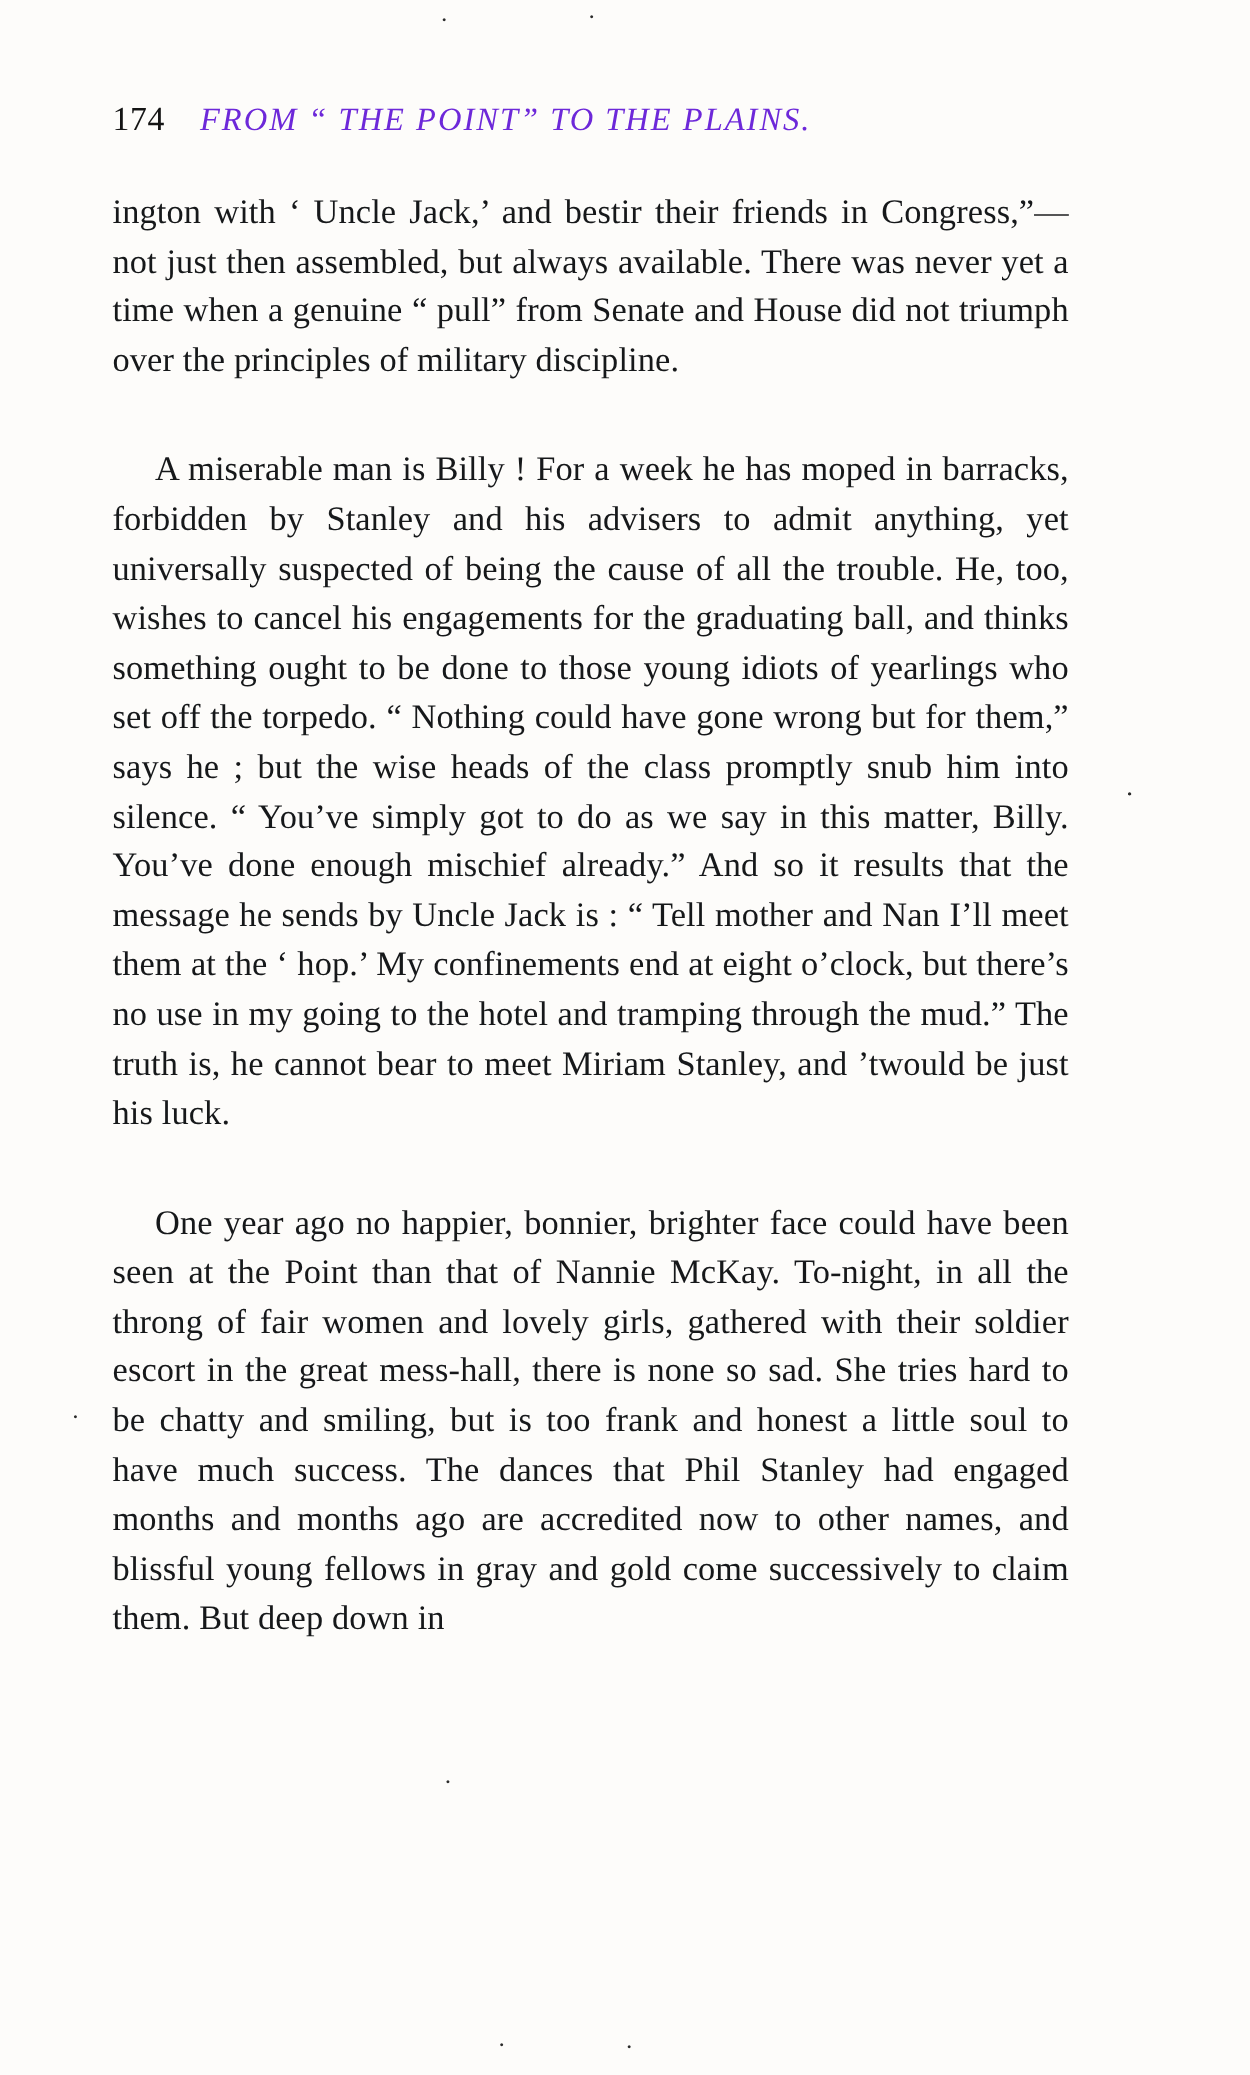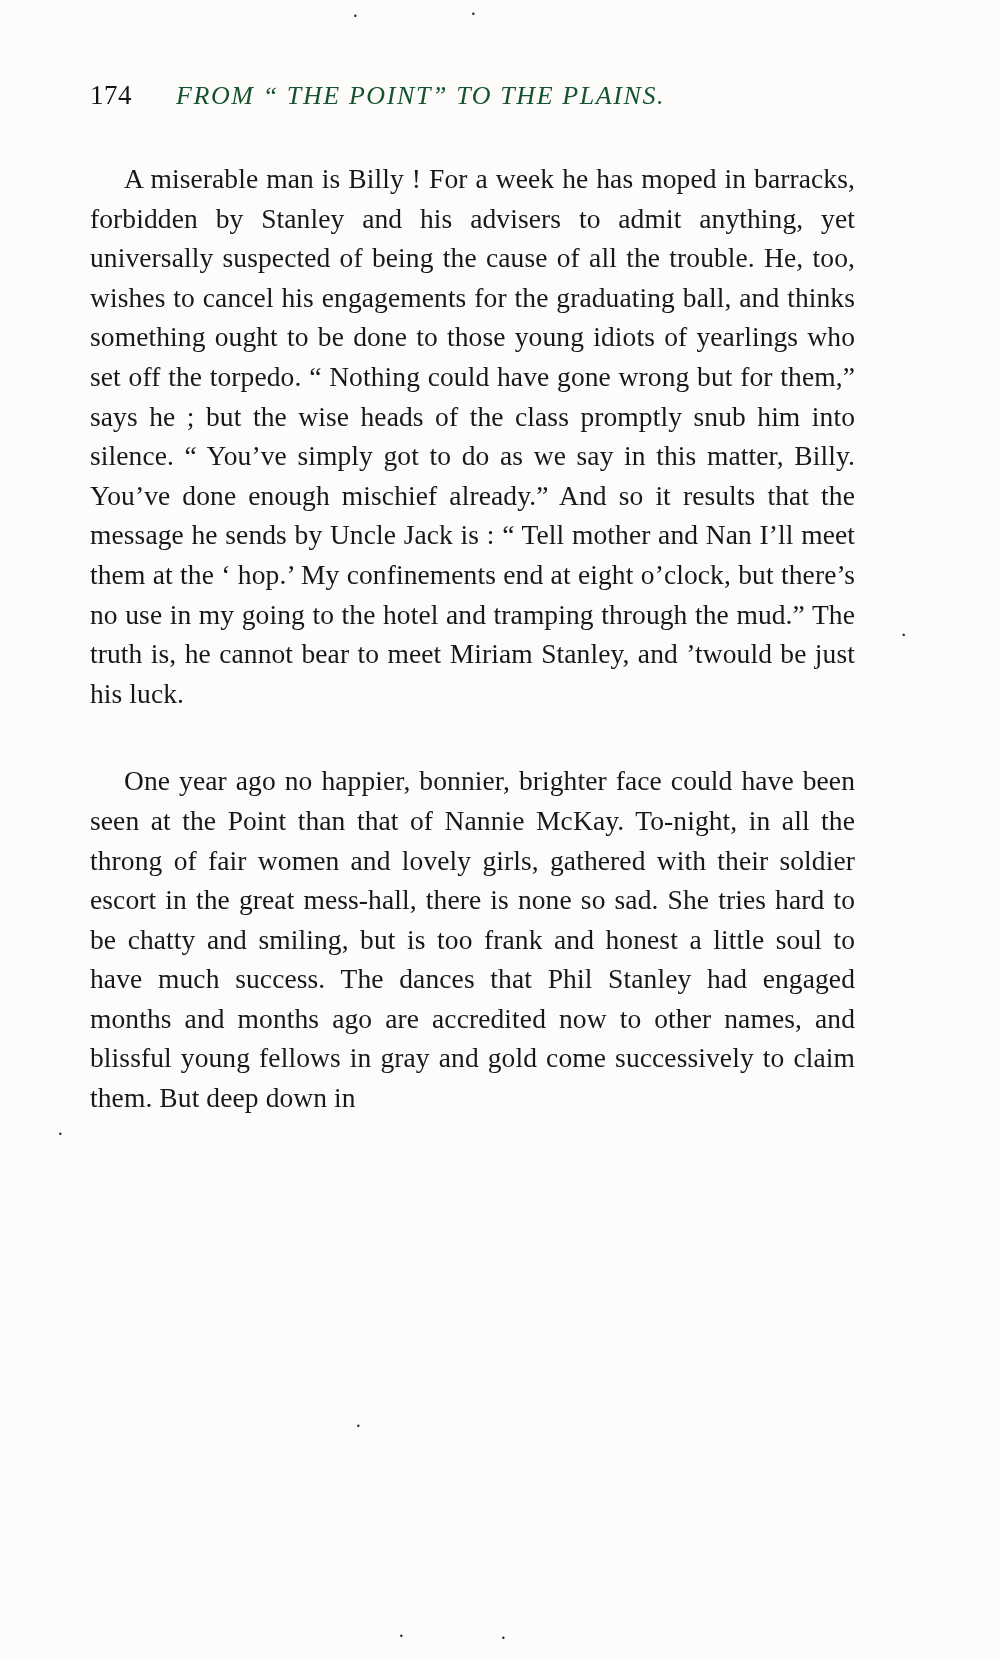--- a/index.html
+++ b/index.html
@@ -24,36 +24,36 @@
   }
   .page-inner {
     position: absolute;
     left: 90px;
     top: 80px;
     width: 765px;
   }
   .running-head {
     display: flex;
     align-items: baseline;
-    gap: 44px;
+    gap: 28px;
     margin-bottom: 38px;
     white-space: nowrap;
   }
   .folio {
     font-family: "Liberation Serif", serif;
     font-size: 27px;
     letter-spacing: 0.5px;
     color: #141414;
   }
   .head-title {
     font-family: "Liberation Serif", serif;
     font-style: italic;
     font-size: 26px;
     letter-spacing: 1.6px;
-    color: #14532d;
+    color: #6d28d9;
   }
   .body-text p {
     margin: 0;
     font-size: 27.5px;
     line-height: 39.6px;
     text-align: justify;
     text-justify: inter-word;
     color: #16181a;
     letter-spacing: 0.1px;
   }
@@ -89,18 +89,19 @@
   <span class="mark mark-bottom-r">·</span>
 
   <div class="page-inner">
 
     <div class="running-head">
       <span class="folio">174</span>
       <span class="head-title">FROM “ THE POINT” TO THE PLAINS.</span>
     </div>
 
     <div class="body-text">
+      <p>ington with ‘ Uncle Jack,’ and bestir their friends in Congress,”—not just then assembled, but always available. There was never yet a time when a genuine “ pull” from Senate and House did not triumph over the principles of military discipline.</p>
       <p class="indent">A miserable man is Billy ! For a week he has moped in barracks, forbidden by Stanley and his advisers to admit anything, yet universally suspected of being the cause of all the trouble. He, too, wishes to cancel his engagements for the graduating ball, and thinks something ought to be done to those young idiots of yearlings who set off the torpedo. “ Nothing could have gone wrong but for them,” says he ; but the wise heads of the class promptly snub him into silence. “ You’ve simply got to do as we say in this matter, Billy. You’ve done enough mischief already.” And so it results that the message he sends by Uncle Jack is : “ Tell mother and Nan I’ll meet them at the ‘ hop.’ My confinements end at eight o’clock, but there’s no use in my going to the hotel and tramping through the mud.” The truth is, he cannot bear to meet Miriam Stanley, and ’twould be just his luck.</p>
       <p class="indent">One year ago no happier, bonnier, brighter face could have been seen at the Point than that of Nannie McKay. To-night, in all the throng of fair women and lovely girls, gathered with their soldier escort in the great mess-hall, there is none so sad. She tries hard to be chatty and smiling, but is too frank and honest a little soul to have much success. The dances that Phil Stanley had engaged months and months ago are accredited now to other names, and blissful young fellows in gray and gold come successively to claim them. But deep down in</p>
     </div>
 
   </div>
 </div>
 
 </body></html>

